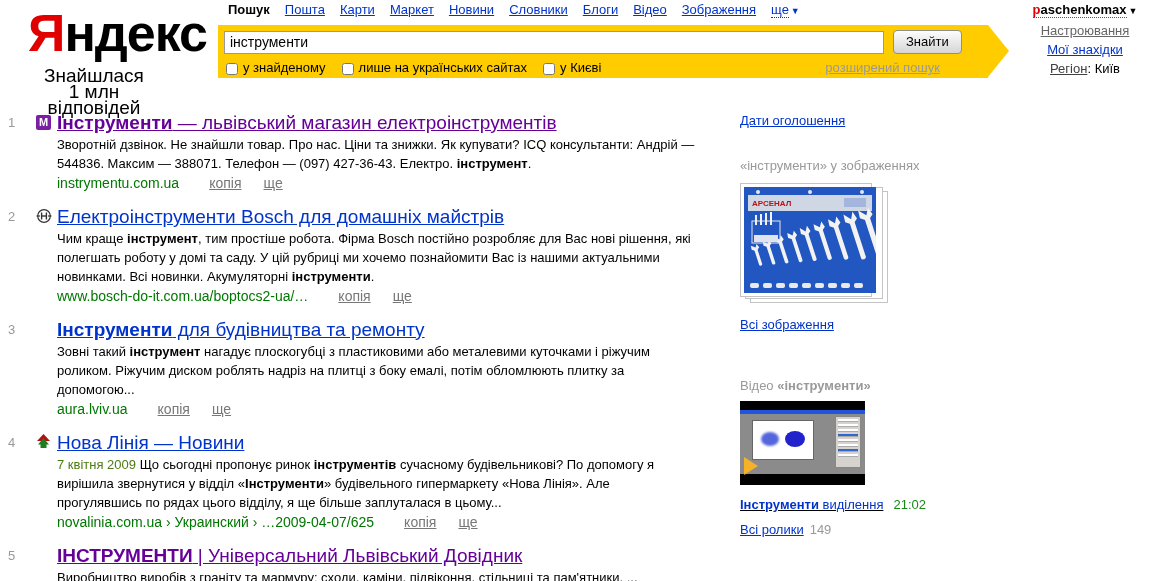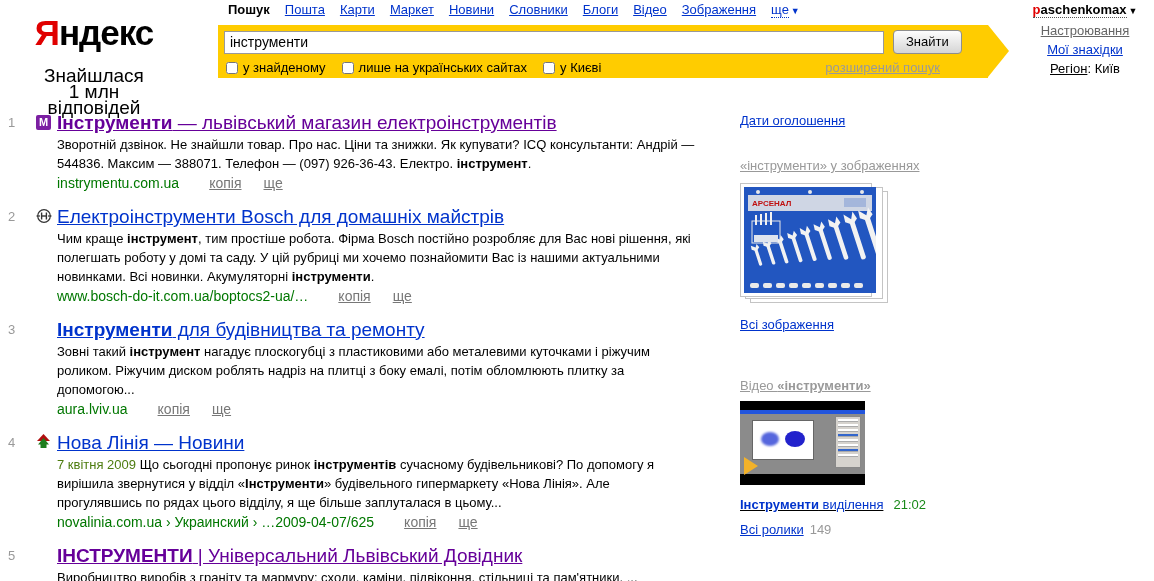--- a/index.html
+++ b/index.html
@@ -10,53 +10,53 @@
   }
   a { cursor:pointer; }
   .blue { color:#0033cc; }
   .visited { color:#660099; }
   .gray { color:#999; }
   .red { color:#e00000; }
 
   
   .header { position:relative; height:97px; }
   .logo-block { position:absolute; left:28px; top:12px; width:132px; text-align:center; }
-  .logo { font-size:35px; font-weight:bold; letter-spacing:-1px; line-height:42px; color:#000; }
+  .logo { font-size:52px; font-weight:bold; letter-spacing:-1px; line-height:42px; color:#000; }
   .logo .red { color:#e00000; }
   .stats { margin-top:14px; font-size:19px; line-height:16px; color:#000; }
 
   .nav { position:absolute; left:228px; top:2px; white-space:nowrap; }
   .nav a { margin-right:15px; color:#0033cc; text-decoration:underline; font-size:13px; }
   .nav a.active { color:#000; font-weight:bold; text-decoration:none; }
   .nav a.more { text-decoration:none; }
   .nav a.more .lbl { border-bottom:1px dotted #0033cc; }
   .nav .caret { font-size:9px; color:#0033cc; margin-left:2px; text-decoration:none; }
 
   .banner { position:absolute; left:218px; top:25px; width:770px; height:53px; background:#ffcc00; padding:5px 0 0 6px; }
   .banner::after { content:""; position:absolute; right:-21px; top:0; width:0; height:0;
     border-top:26.5px solid transparent; border-bottom:26.5px solid transparent; border-left:21px solid #ffcc00; }
   .search-row { display:flex; align-items:center; }
   .search-input { width:660px; height:23px; border:1px solid #999; font-size:14px; padding:2px 5px;
     font-family:"Liberation Sans",sans-serif; }
   .search-btn { margin-left:9px; height:24px; padding:1px 12px 3px; font-size:13px;
     font-family:"Liberation Sans",sans-serif;
     background:linear-gradient(#fdfdfd,#d5d5d5); border:1px solid #8e8e8e; border-radius:4px; cursor:pointer; }
   .options-row { display:flex; align-items:center; margin-top:6px; padding-left:2px; }
-  .opt { display:flex; align-items:center; margin-right:16px; cursor:pointer; }
+  .opt { display:flex; align-items:flex-end; margin-right:16px; cursor:pointer; }
   .opt input { width:12px; height:12px; margin-right:5px; }
   .adv-link { margin-left:auto; margin-right:48px; color:#999; text-decoration:underline; }
 
   .user-block { position:absolute; right:10px; top:0; width:118px; line-height:19px;text-align:center; }
   .username { font-weight:bold; cursor:pointer; white-space:nowrap; }
   .username .nm { border-bottom:1px dotted #555; }
   .username .ucaret { font-size:9px; margin-left:2px; }
   .user-block a { display:inline-block; }
   .u-settings { color:#666; text-decoration:underline; }
   .u-finds { color:#0033cc; text-decoration:underline; }
-  .region a { color:#000000; text-decoration:underline; }
+  .region a { color:#404040; text-decoration:underline; }
 
   
   .main { display:flex; }
   .results { width:740px; padding:16px 0 0 8px; }
   .result { display:flex; margin-bottom:14px; }
   .rnum { width:28px; color:#999; font-size:13px; padding-top:2px; }
   .rfav { width:21px; padding-top:1px; }
   .rbody { flex:1; max-width:640px; }
   .rtitle { font-size:19px; line-height:19px; text-decoration:underline; display:inline-block; margin-bottom:3px; }
   .rtitle.visited span { color:#660099; }
@@ -68,21 +68,21 @@
   .rlink { color:#777; text-decoration:underline; }
   .rlink.copy { margin-left:30px; }
   .rlink.more { margin-left:22px; }
 
   .fav-m { display:inline-block; width:15px; height:15px; background:#7b1fa2; color:#fff;
     font-size:11px; font-weight:bold; text-align:center; line-height:15px; border-radius:2px; }
 
   
   .sidebar { width:400px; padding-top:16px; }
   .side-link { color:#0033cc; text-decoration:underline; }
-  .side-head { color:#999; text-decoration:underline; }
+  .side-head { color:#999; }
   .dates { display:inline-block; margin-bottom:30px; }
   .img-head { display:inline-block; margin-bottom:10px; }
   .img-stack { position:relative; width:150px; height:122px; margin-bottom:12px; cursor:pointer; }
   .frame { position:absolute; background:#fff; border:1px solid #c4c4c4; }
   .frame.f3 { left:10px; top:8px; width:138px; height:112px; }
   .frame.f2 { left:5px; top:4px; width:138px; height:112px; }
   .frame.f1 { left:0; top:0; width:132px; height:114px; padding:3px; }
   .all-images { display:inline-block; margin-bottom:46px; }
   .video-head { display:inline-block; margin-bottom:8px; }
   .video-thumb { position:relative; width:125px; height:84px; background:#000; margin-bottom:12px; cursor:pointer; }
@@ -151,21 +151,21 @@
 </div>
 
 <div class="main">
   <div class="results">
 
     <div class="result">
       <div class="rnum">1</div>
       <div class="rfav"><span class="fav-m">M</span></div>
       <div class="rbody">
         <a class="rtitle visited"><span style="font-weight: bold;">Інструменти</span><span> — львівський магазин електроінструментів</span></a>
-        <div class="rdesc"><span>Зворотній дзвінок. Не знайшли товар. Про нас. Ціни та знижки. Як купувати? ICQ консультанти: Андрій — 544836. Максим — 388071. Телефон — (097) 926-36-43. Електро. </span><span style="font-weight: bold;">інструмент</span><span>.</span></div>
+        <div class="rdesc"><span>Зворотній дзвінок. Не знайшли товар. Про нас. Ціни та знижки. Як купувати? ICQ консультанти: Андрій — 544836. Максим — 388071. Телефон — (097) 427-36-43. Електро. </span><span style="font-weight: bold;">інструмент</span><span>.</span></div>
         <div class="rurl"><span class="host">instrymentu.com.ua</span><a class="rlink copy">копія</a><a class="rlink more">ще</a></div>
       </div>
     </div>
 
     <div class="result">
       <div class="rnum">2</div>
       <div class="rfav"><span><svg width="16" height="16" viewBox="0 0 16 16">
               <circle cx="8" cy="8" r="6.3" fill="none" stroke="#333" stroke-width="1.2"></circle>
               <line x1="0.5" y1="8" x2="4" y2="8" stroke="#333" stroke-width="1.2"></line>
               <line x1="12" y1="8" x2="15.5" y2="8" stroke="#333" stroke-width="1.2"></line>

